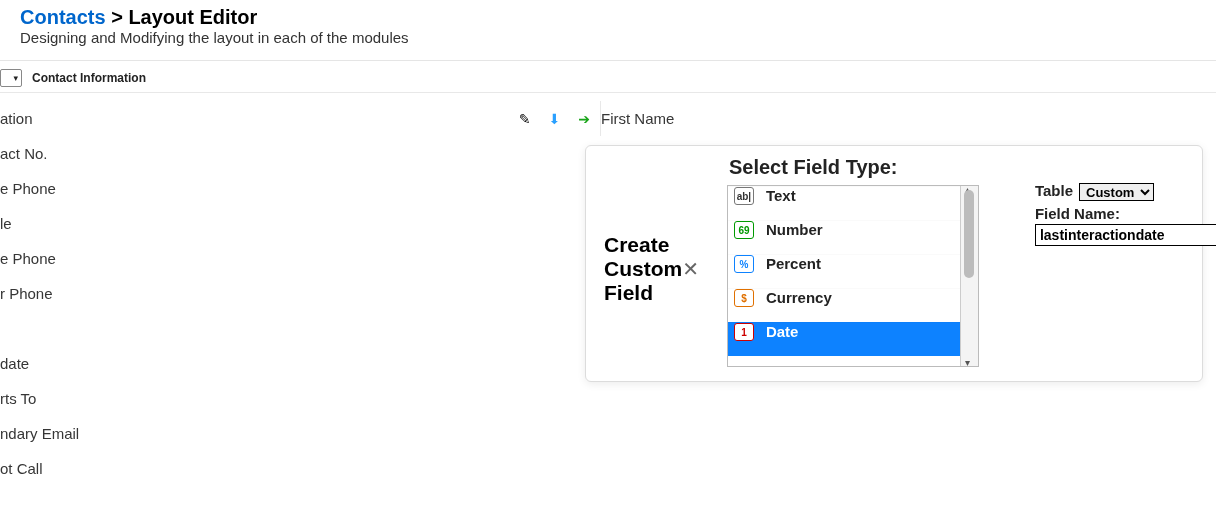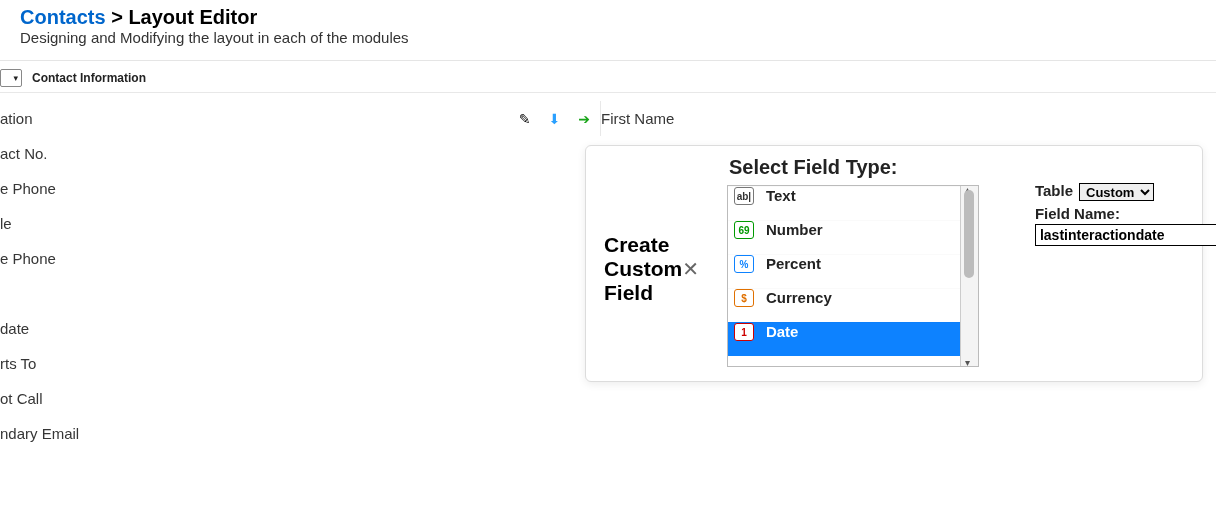--- a/index.html
+++ b/index.html
@@ -306,33 +306,36 @@
     <div class="field-cell">
         <span class="field-label">e Phone</span>
       </div>
     <div class="field-cell">
         <span class="field-label">le</span>
       </div>
     <div class="field-cell">
         <span class="field-label">e Phone</span>
       </div>
     <div class="field-cell">
+        <span class="field-label">r Phone</span>
+      </div>
+    <div class="field-cell">
         <span class="field-label"></span>
       </div>
     <div class="field-cell">
         <span class="field-label">date</span>
       </div>
     <div class="field-cell">
         <span class="field-label">rts To</span>
       </div>
     <div class="field-cell">
+        <span class="field-label">ndary Email</span>
+      </div>
+    <div class="field-cell">
         <span class="field-label">ot Call</span>
-      </div>
-    <div class="field-cell">
-        <span class="field-label">ndary Email</span>
       </div>
   </div>
   <div class="col-right">
     <div class="field-cell right-cell">
       <span class="field-label">First Name</span>
     </div>
   </div>
 </div>
 
 <div class="modal">

